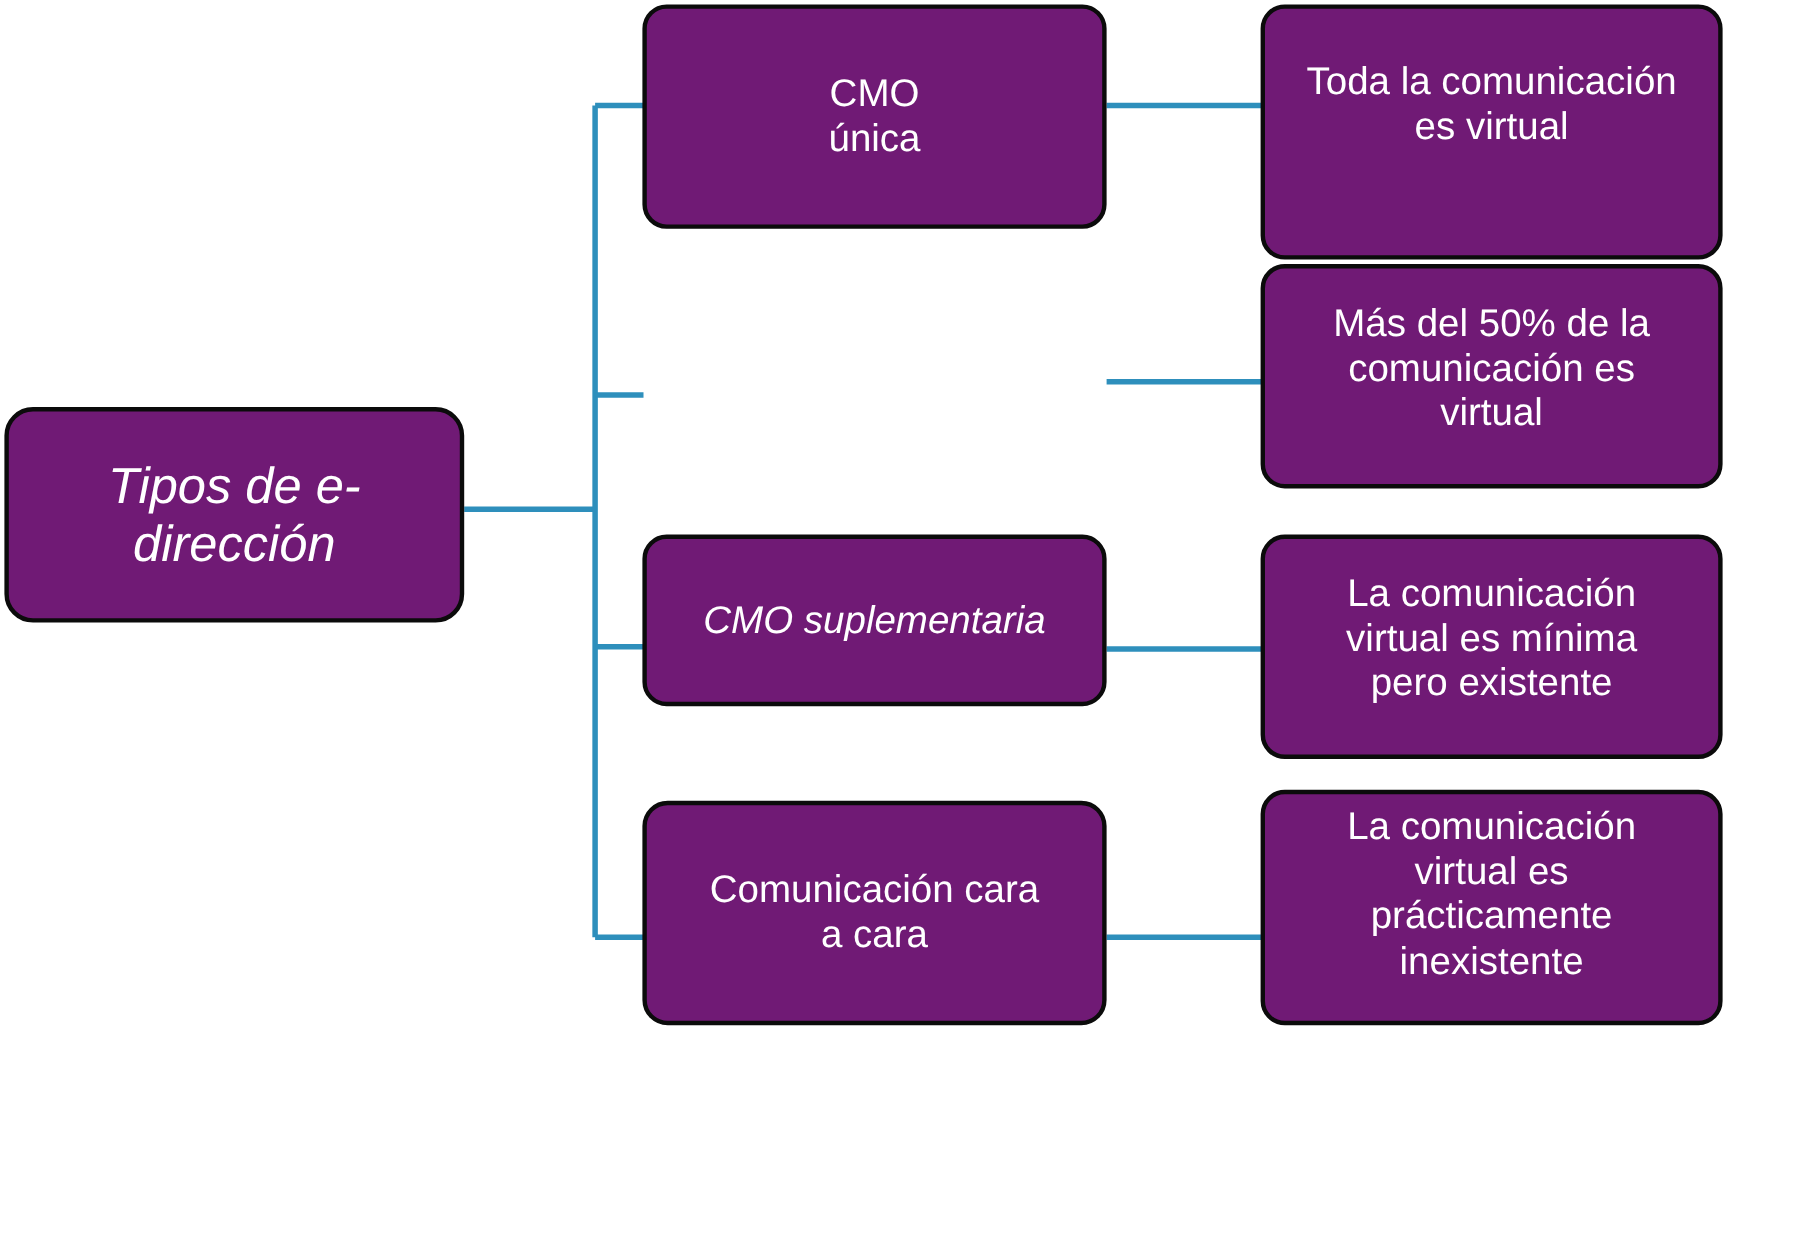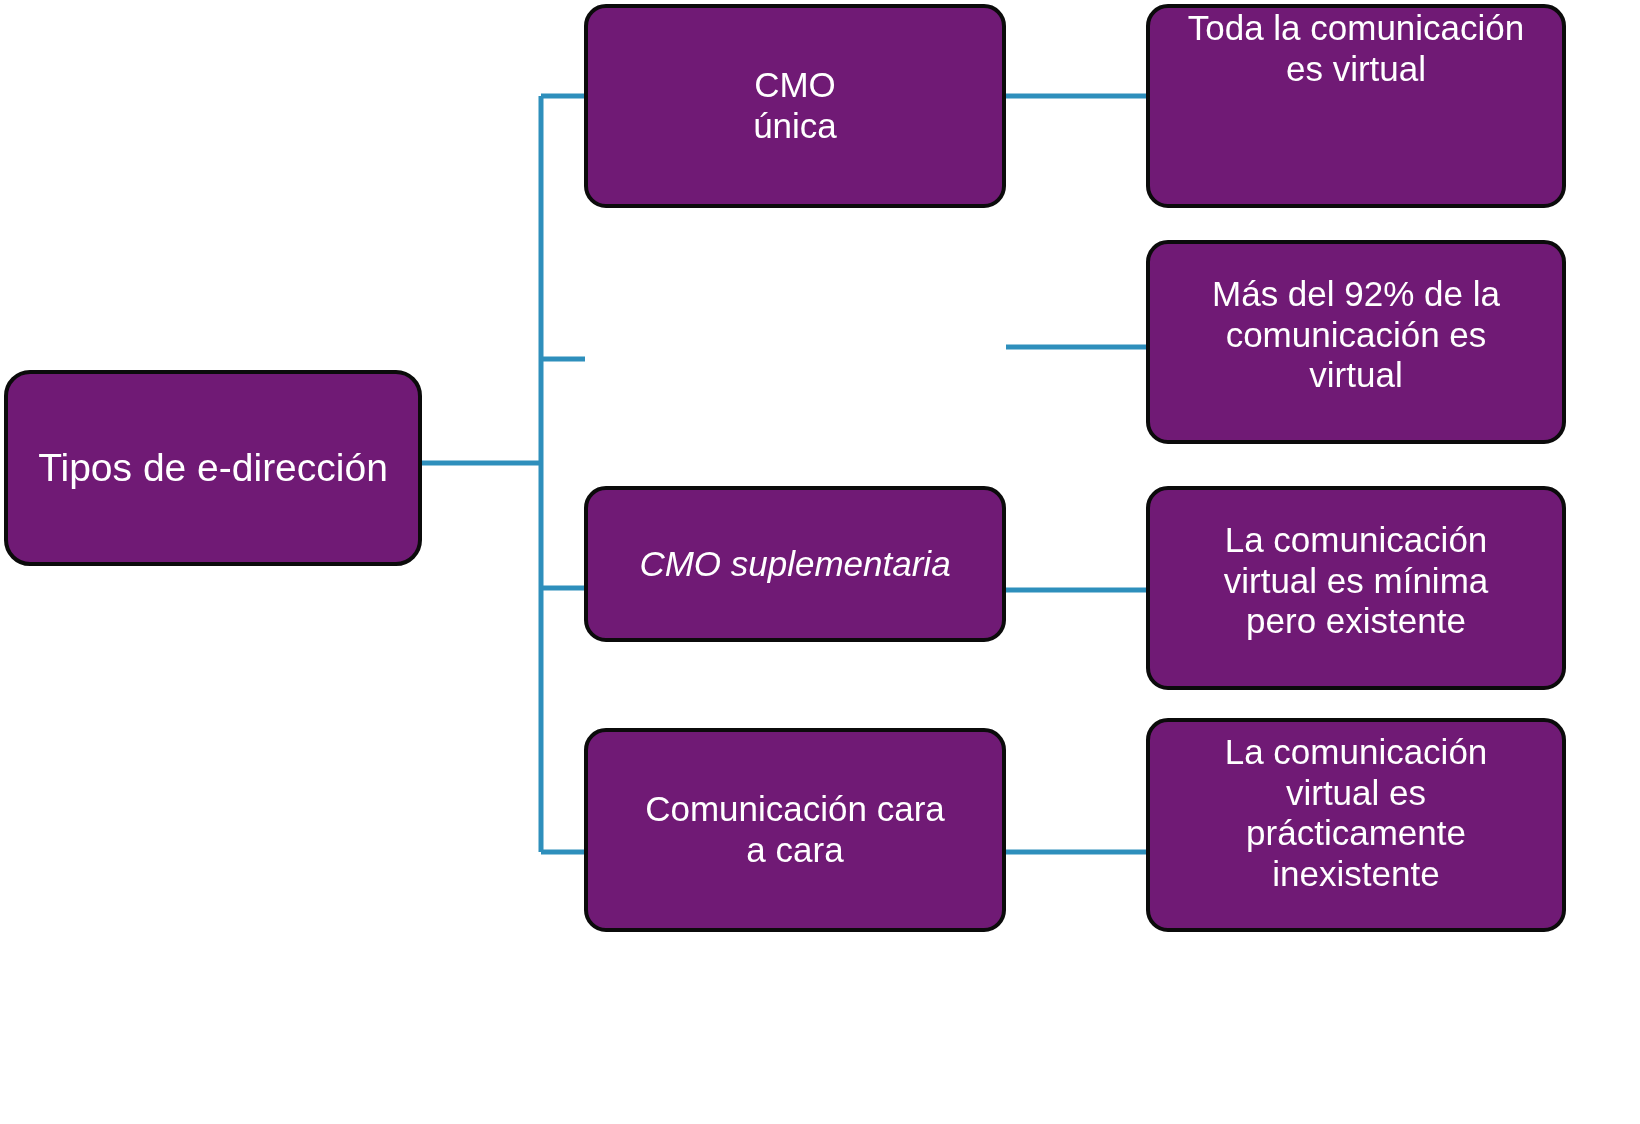--- a/index.html
+++ b/index.html
@@ -38,40 +38,41 @@
     color: #ffffff;
     line-height: 1.16;
     white-space: pre-line;
     padding: 0 14px;
   }
   .node.root {
     left: 4px;
     top: 370px;
     width: 418px;
     height: 196px;
-    font-size: 39px;
+    font-size: 46px;
     border-radius: 26px;
+    font-style: italic;
   }
   .node.lvl1 {
     left: 584px;
     width: 422px;
     font-size: 35px;
   }
   .node.lvl2 {
     left: 1146px;
     width: 420px;
     font-size: 35px;
   }
 
   .n-l1-1 { top: 4px;   height: 204px; }
   .n-l1-2 { top: 240px; height: 204px; }
   .n-l1-3 { top: 486px; height: 156px; font-style: italic; }
-  .n-l1-4 { top: 728px; height: 204px; }
+  .n-l1-4 { top: 728px; height: 204px; border-radius: 23px; }
 
-  .n-l2-1 { top: 4px;   height: 204px; align-items: flex-start; }
+  .n-l2-1 { top: 4px;   height: 232px; align-items: flex-start; padding-top: 46px; }
   .n-l2-2 { top: 240px; height: 204px; align-items: flex-start; padding-top: 30px; }
   .n-l2-3 { top: 486px; height: 204px; align-items: flex-start; padding-top: 30px; }
   .n-l2-4 { top: 718px; height: 214px; align-items: flex-start; padding-top: 10px; }
 
   .caption {
     position: absolute;
     left: 0;
     top: 1010px;
     width: 1640px;
     text-align: center;
@@ -117,21 +118,21 @@
   <div class="node lvl1 n-l1-4">
     <span>Comunicación cara
 a cara</span>
   </div>
 
   <div class="node lvl2 n-l2-1">
     <span>Toda la comunicación
 es virtual</span>
   </div>
   <div class="node lvl2 n-l2-2">
-    <span>Más del 92% de la
+    <span>Más del 50% de la
 comunicación es
 virtual</span>
   </div>
   <div class="node lvl2 n-l2-3">
     <span>La comunicación
 virtual es mínima
 pero existente</span>
   </div>
   <div class="node lvl2 n-l2-4">
     <span>La comunicación

